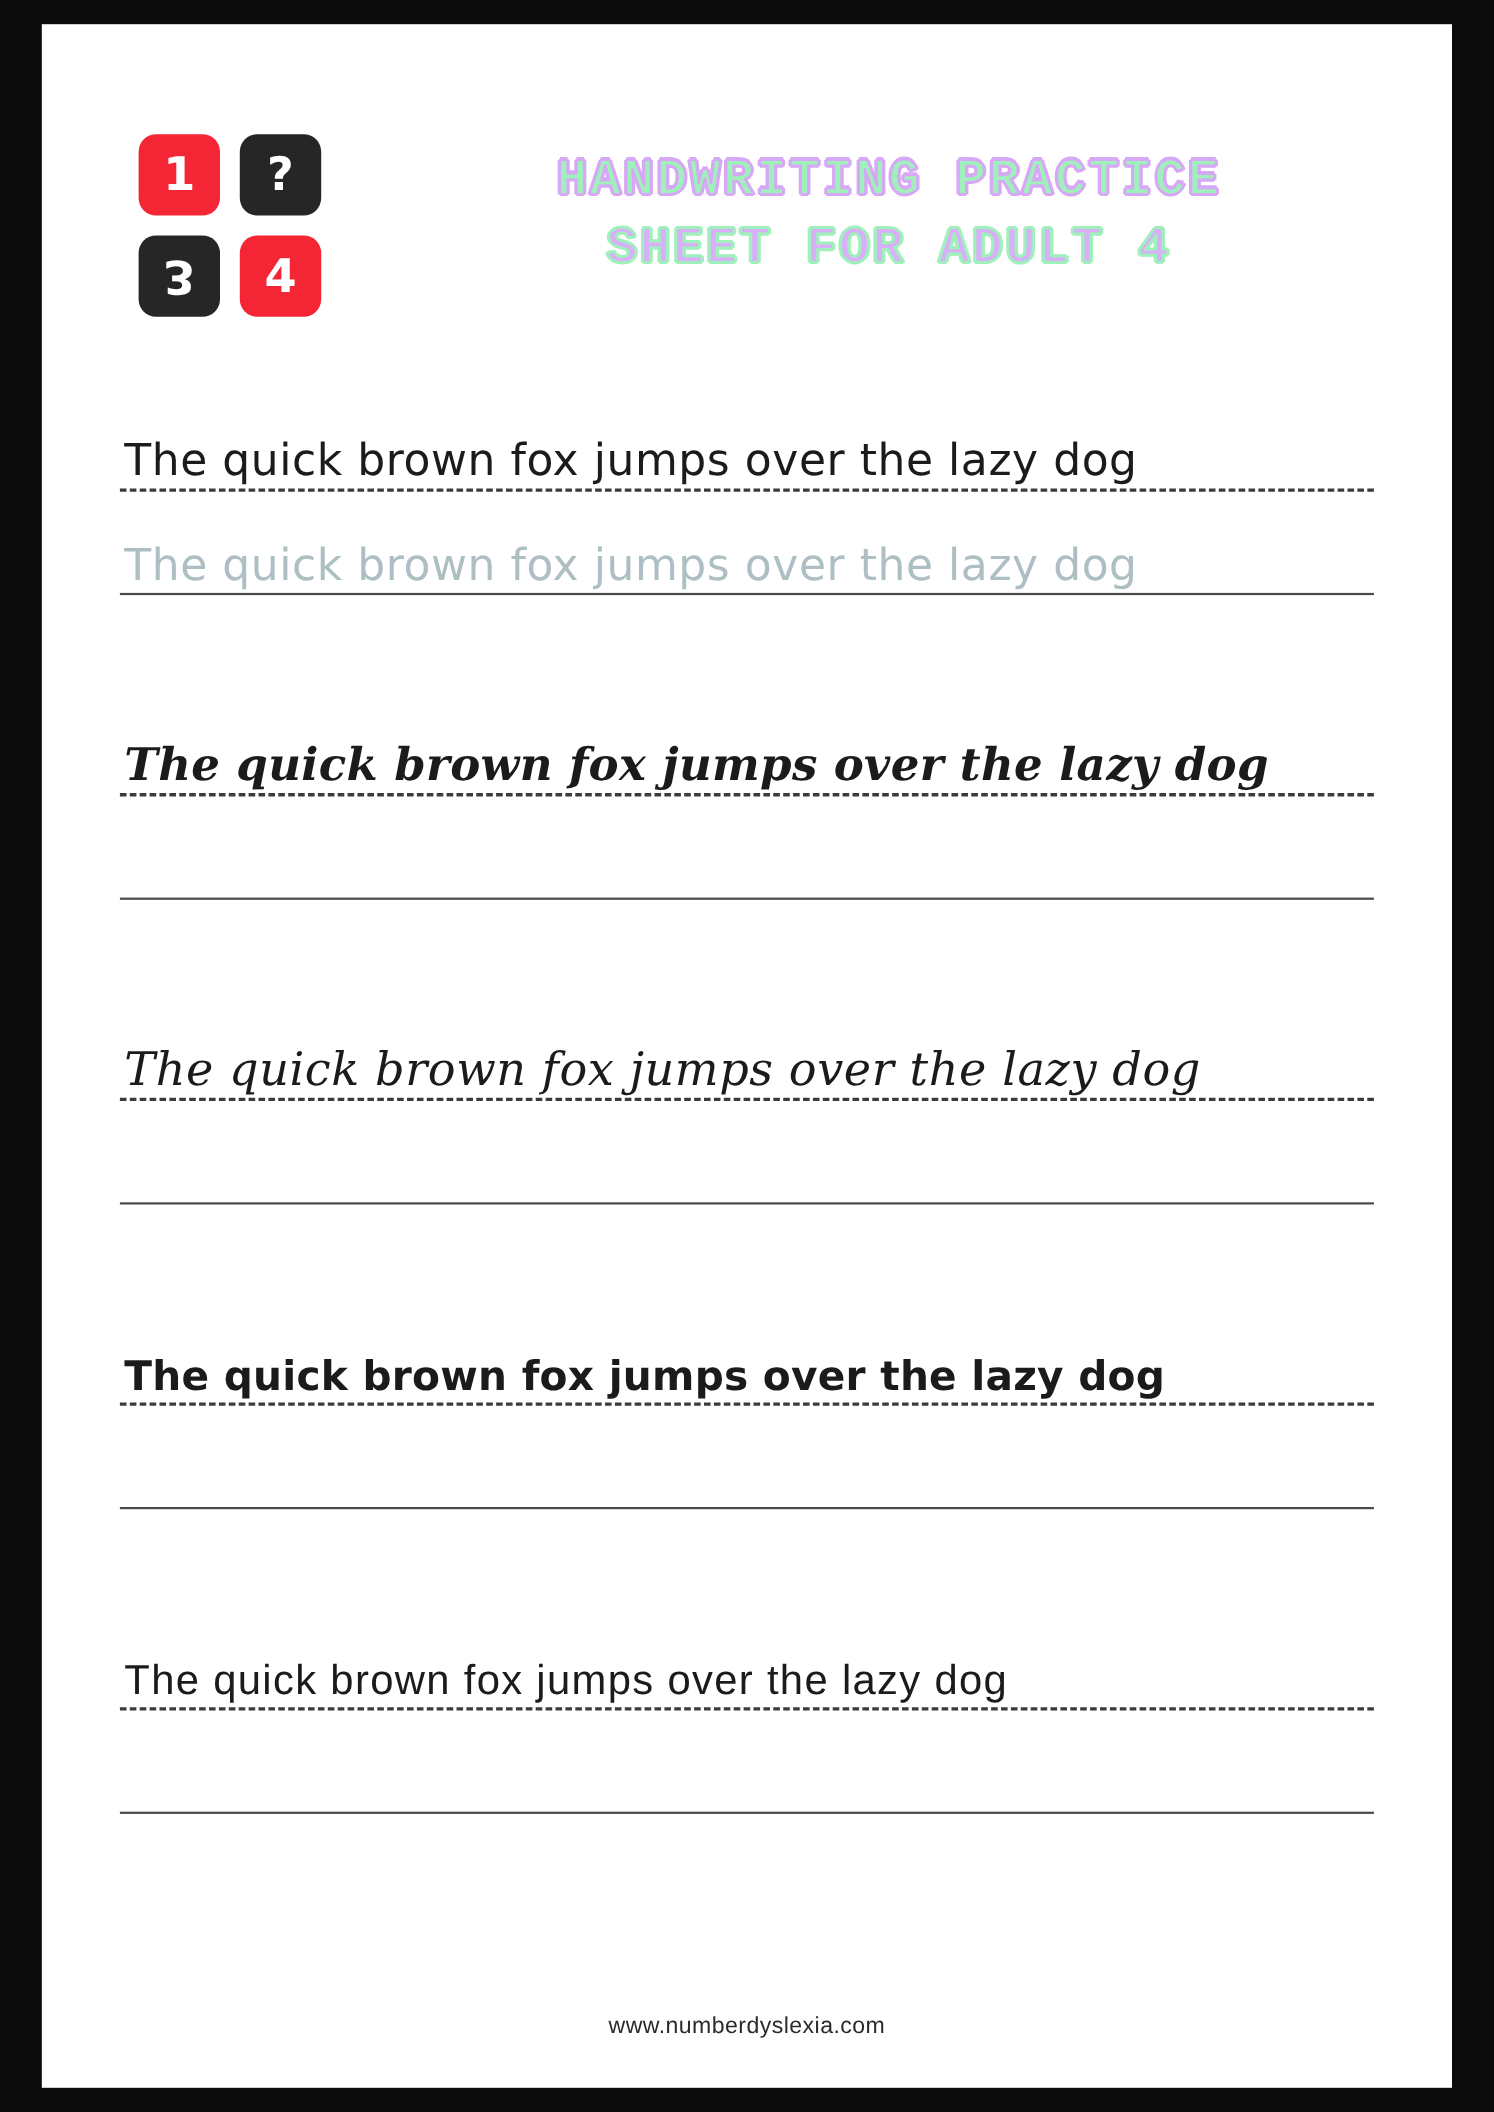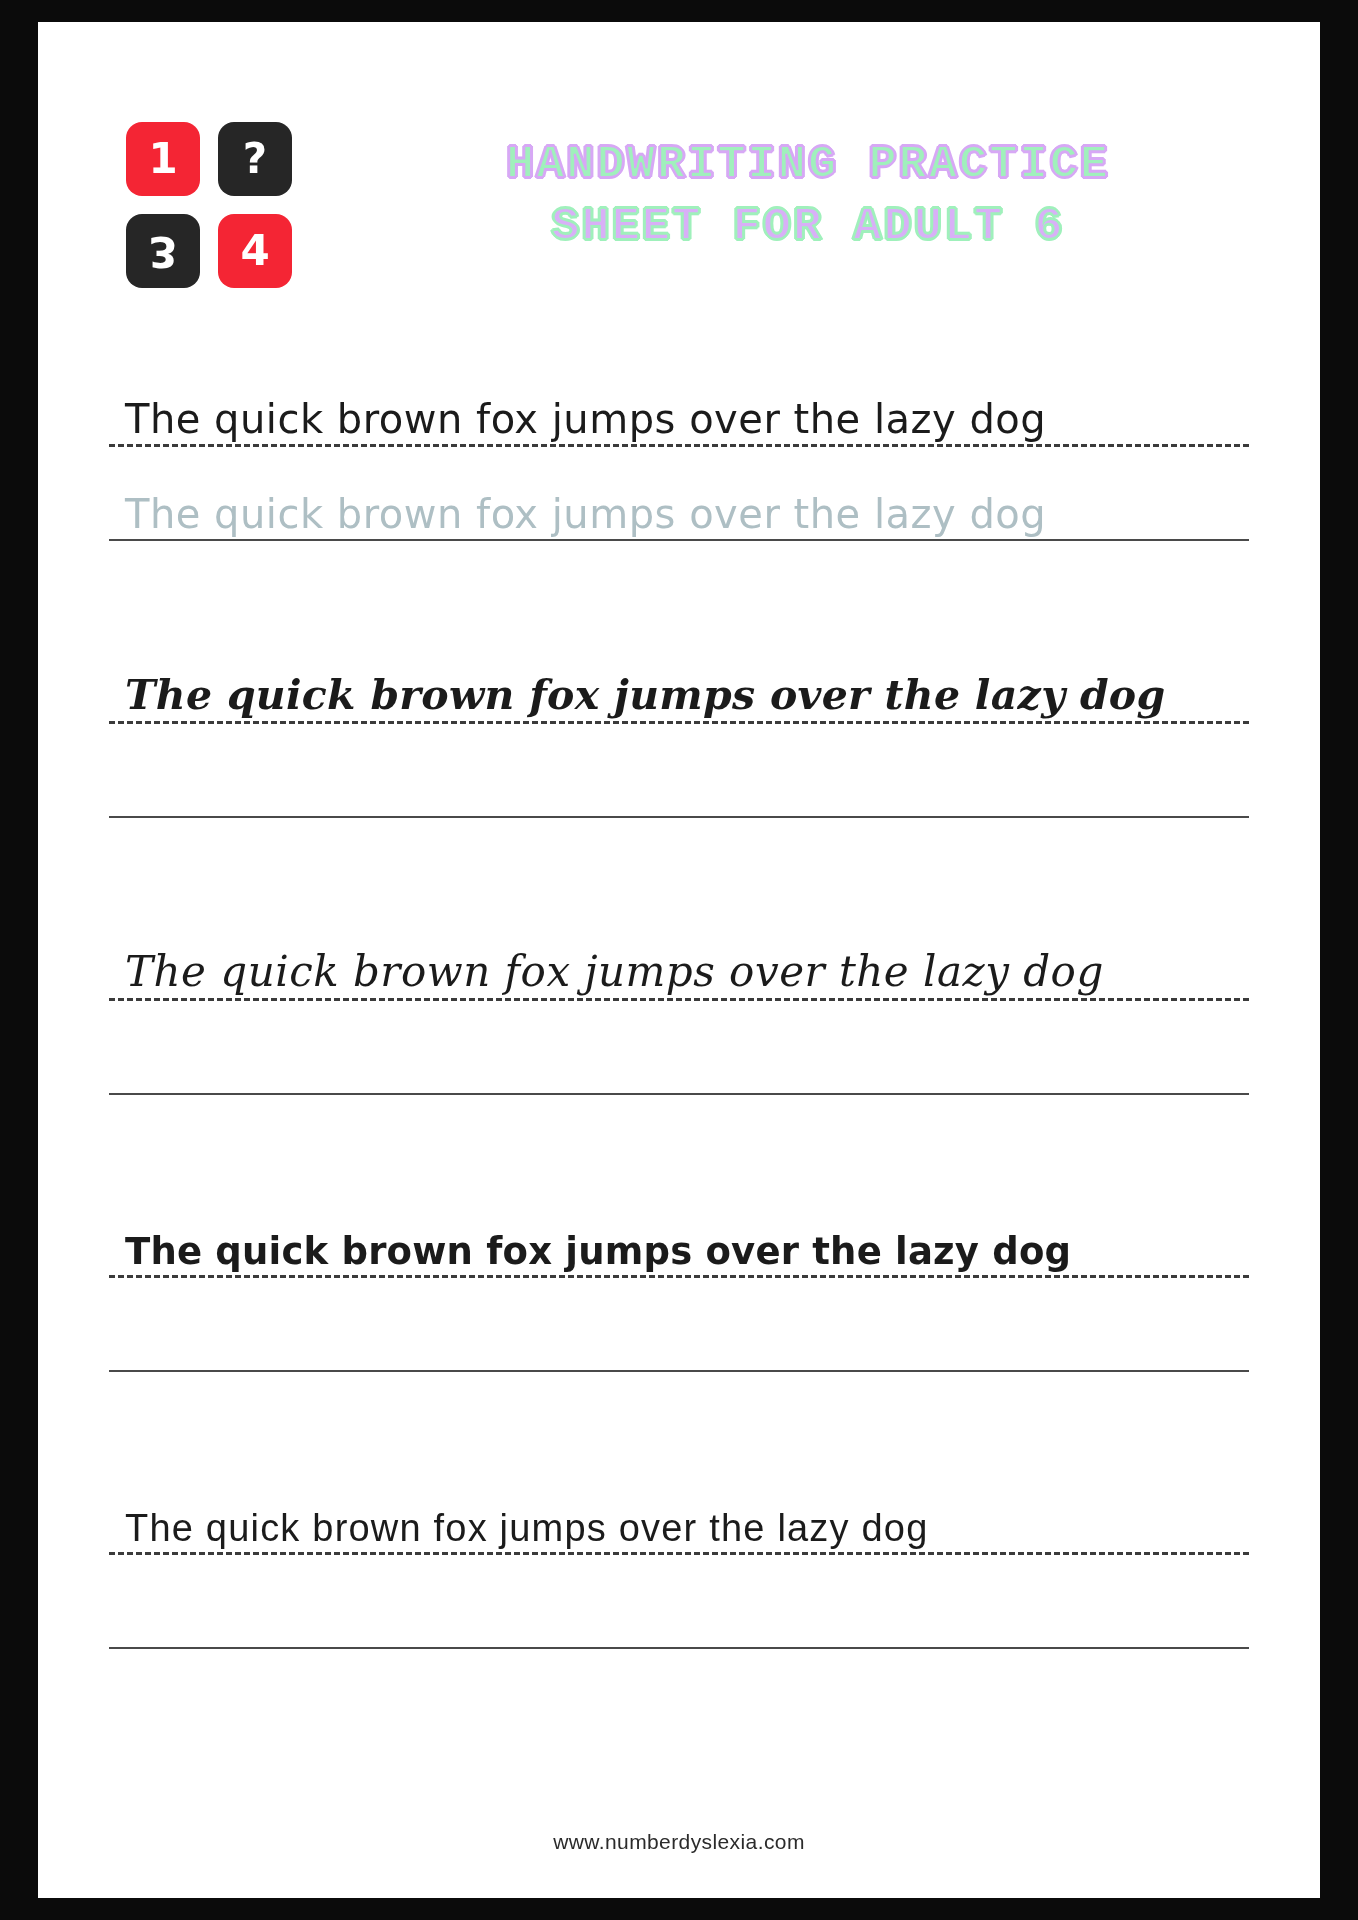--- a/index.html
+++ b/index.html
@@ -104,21 +104,21 @@
     margin: 0 auto;
     width: 1140px;
   }
 
   .sample-row {
     position: relative;
     height: 92px;
   }
   .sample-text {
     position: absolute;
-    left: 16px;
+    left: 4px;
     bottom: 2px;
     white-space: nowrap;
     color: #1b1b1b;
   }
   .sample-text.ghost { color: #aebfc4; }
 
   .dashed-rule {
     border-top: 3px dashed #3b3b3b;
     height: 0;
     width: 100%;
@@ -167,21 +167,21 @@
 
       <div class="logo">
         <div class="logo-tile t1">1</div>
         <div class="logo-tile t2">?</div>
         <div class="logo-tile t3">3</div>
         <div class="logo-tile t4">4</div>
       </div>
 
       <div class="title-block">
         <div class="title-line">HANDWRITING PRACTICE</div>
-        <div class="title-line alt">SHEET FOR ADULT 6</div>
+        <div class="title-line alt">SHEET FOR ADULT 4</div>
       </div>
 
     </div>
 
     <div class="practice-area">
 
       <div class="block">
         <div class="sample-row">
           <div class="sample-text f-print">The quick brown fox jumps over the lazy dog</div>
         </div>

